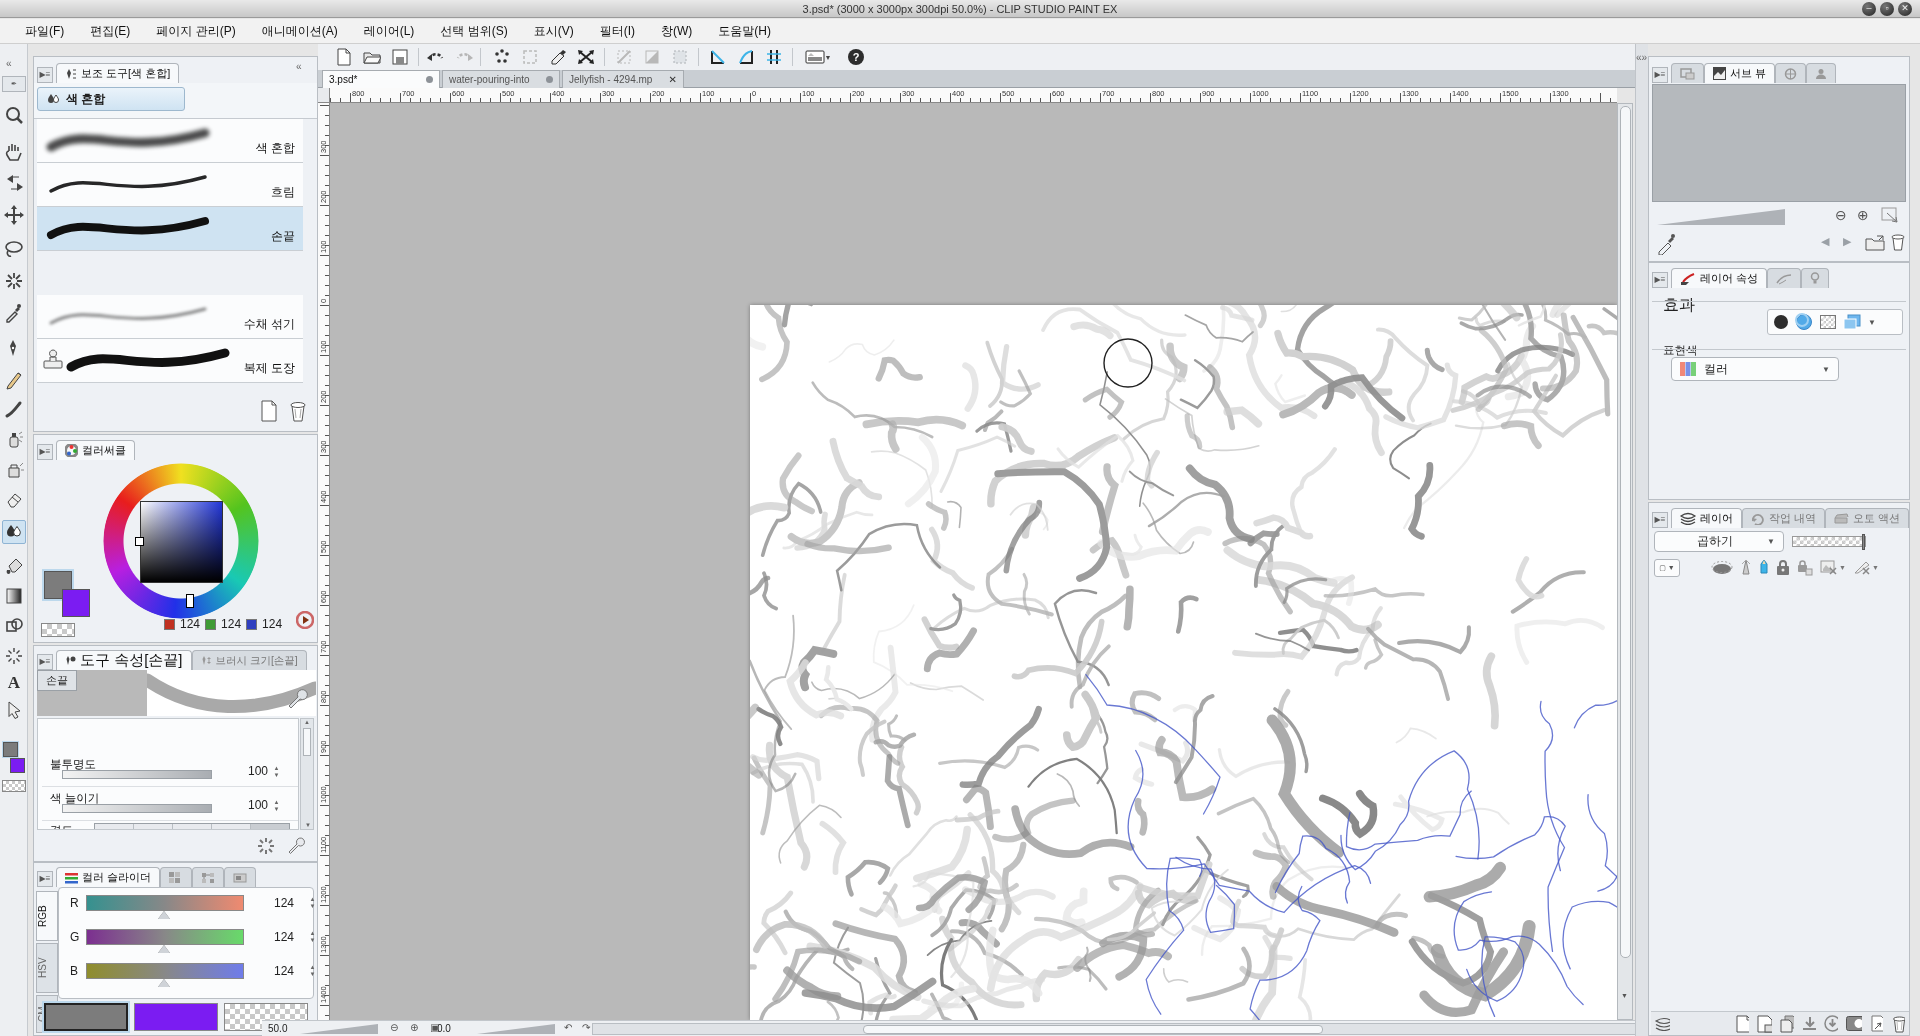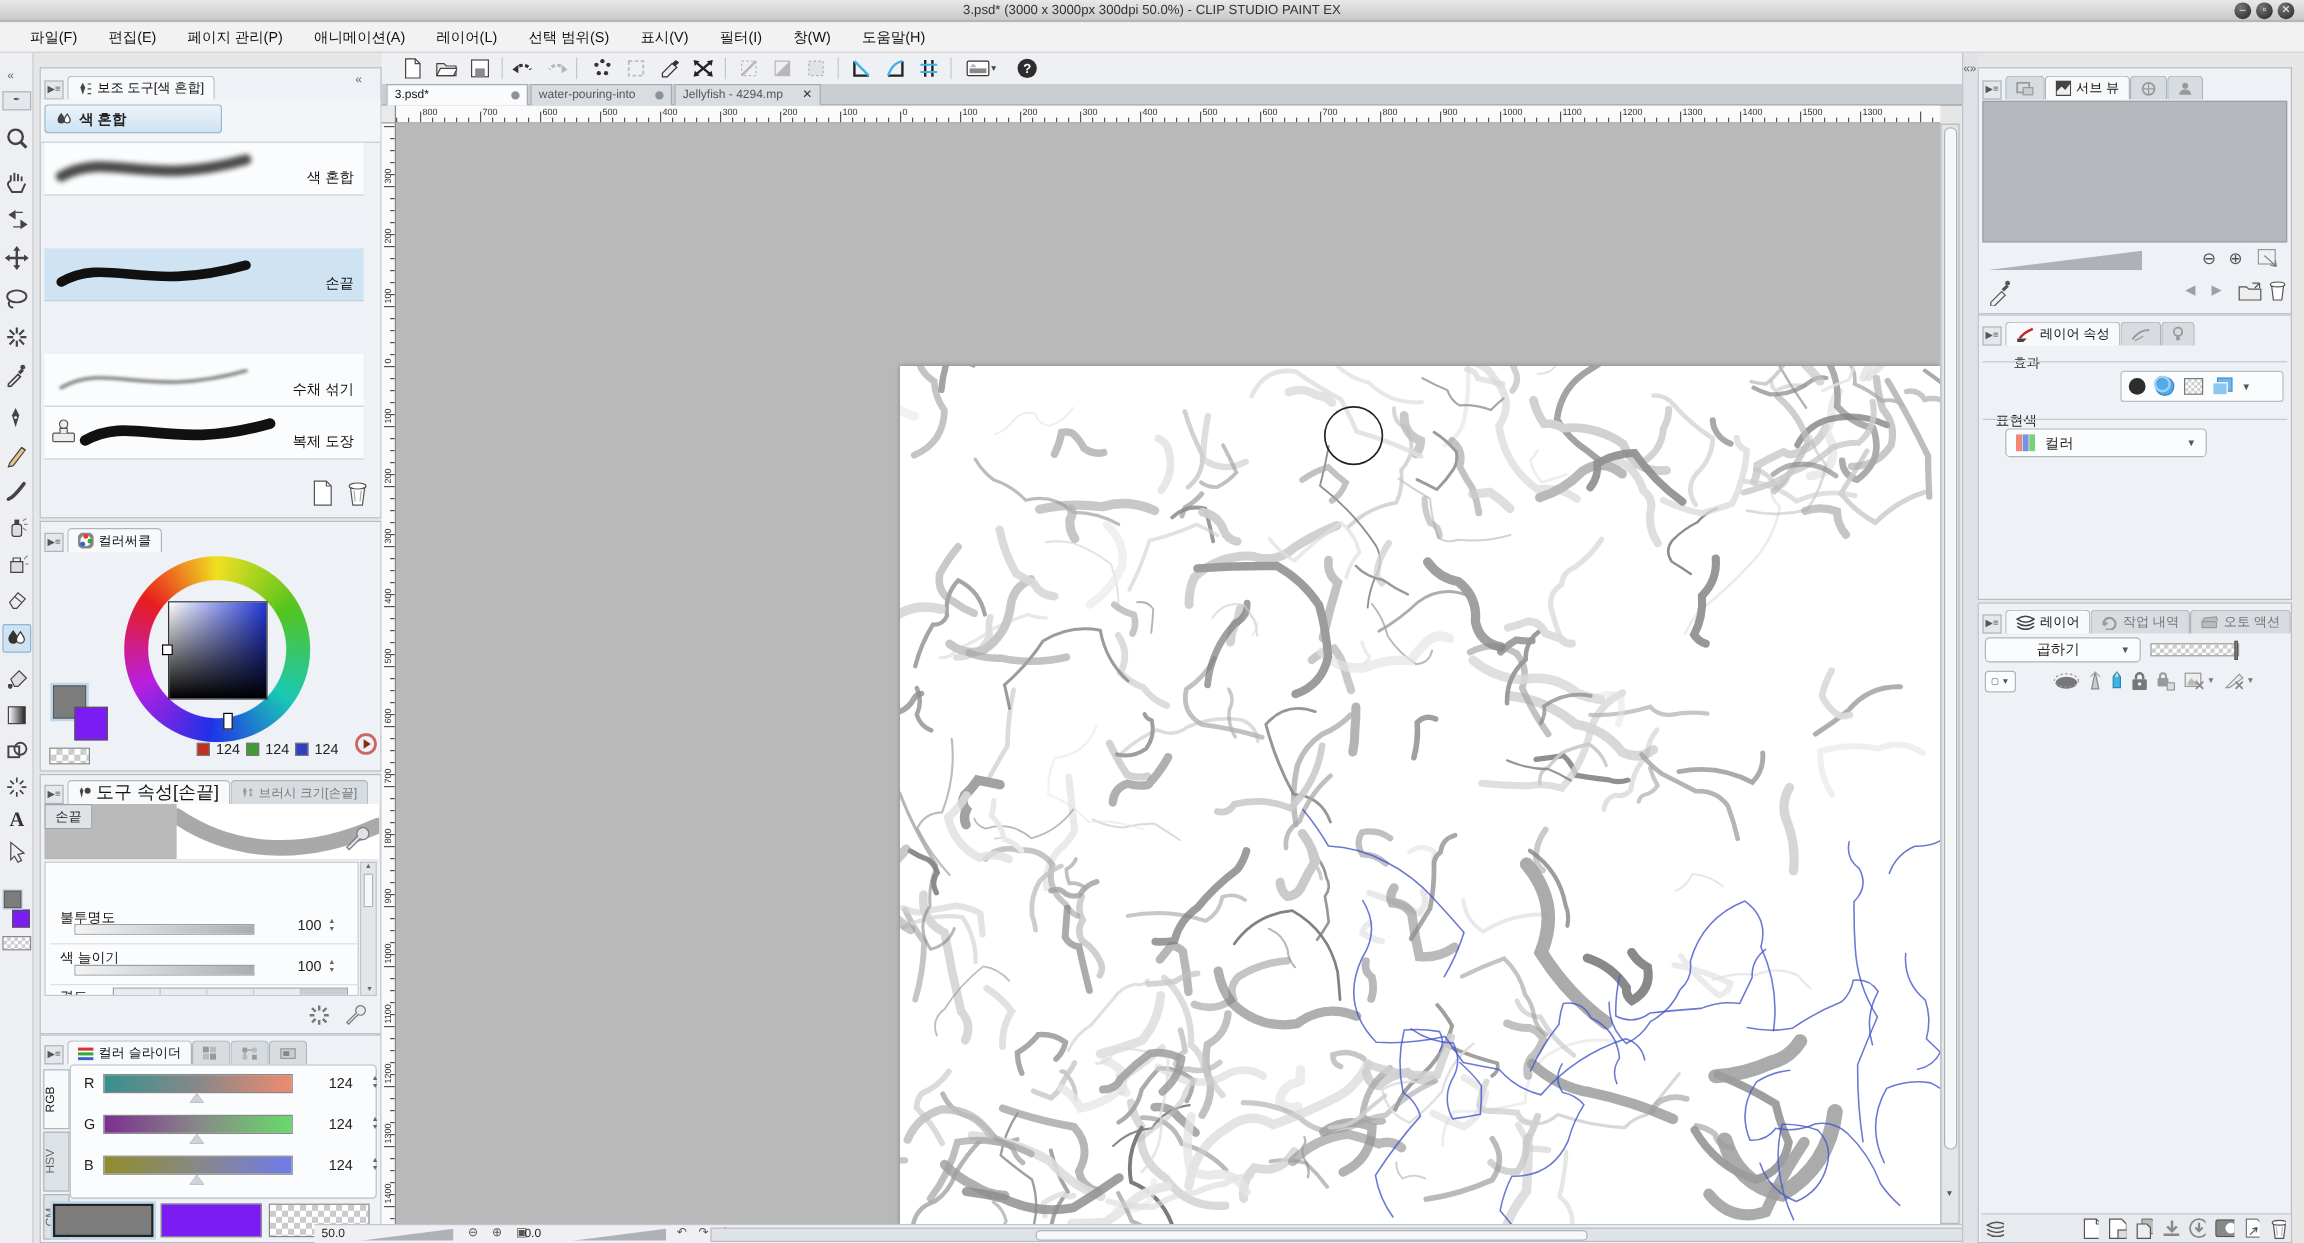--- a/index.html
+++ b/index.html
@@ -403,20 +403,26 @@
         </svg>
       <span>색 혼합</span>
     </div>
   </div>
   <div id="subtool-list-anchor" style="position:absolute;left:0;top:62px;width:283px;height:268px">
       <div class="listrow" style="top: 0px;">
         <svg width="170" height="34" style="position:absolute;left:8px;top:4px;filter:blur(2.2px);opacity:0.75">
           <path d="M6 24 C 45 2, 75 34, 160 10" fill="none" stroke="#111" stroke-width="9" stroke-linecap="round"></path>
         </svg>
         <span class="lbl">색 혼합</span>
+      </div>
+      <div class="listrow" style="top: 44px;">
+        <svg width="170" height="34" style="position:absolute;left:8px;top:4px;filter:blur(0.6px);opacity:0.9">
+          <path d="M6 24 C 45 2, 75 34, 160 10" fill="none" stroke="#111" stroke-width="3.5" stroke-linecap="round"></path>
+        </svg>
+        <span class="lbl">흐림</span>
       </div>
       <div class="listrow sel" style="top: 88px;">
         <svg width="170" height="34" style="position:absolute;left:8px;top:4px;opacity:1">
           <path d="M6 24 C 45 2, 75 34, 160 10" fill="none" stroke="#111" stroke-width="8" stroke-linecap="round"></path>
         </svg>
         <span class="lbl">손끝</span>
       </div>
       <div class="listrow" style="top: 220px;">
         <svg width="170" height="34" style="position:absolute;left:28px;top:4px;opacity:1">
           <path d="M6 24 C 45 2, 75 34, 160 10" fill="none" stroke="#111" stroke-width="9" stroke-linecap="round"></path>
@@ -1284,21 +1290,21 @@
           <path d="M3 11l4-2M7 9l3-2" stroke="#999"></path>
         </svg>
       </div>
     <div class="ptab">
         <svg class="ic" width="10" height="13">
           <circle cx="5" cy="4.5" r="3.5" fill="none" stroke="#999" stroke-width="1.5"></circle>
           <path d="M3.5 8.5h3v3h-3z" fill="#999"></path>
         </svg>
       </div>
   </div>
-  <div class="abs" style="left:29px;top:32px;font-size:11px">효과</div>
+  <div class="abs" style="left:14px;top:32px;font-size:16px">효과</div>
   <div class="abs" style="left:3px;top:38px;width:254px;height:1px;background:#c3c8cd"></div>
   <div class="abs effect-btns" style="left:118px;top:46px;width:136px;height:26px;background:#fbfcfd;border:1px solid #b9bec4;border-radius:3px;padding:0 6px">
     <span style="width:14px;height:14px;border-radius:50%;background:#2d2d2d"></span>
     <svg class="ic" width="18" height="18">
         <circle cx="9" cy="9" r="7.5" fill="#52aae8" stroke="#3a86c8"></circle>
         <circle cx="7" cy="7" r="6" fill="none" stroke="#9fd0f2" stroke-width="2"></circle>
       </svg>
     <span class="checker" style="width:16px;height:14px;border:1px solid #777;background-size:5px 5px;background-position:0 0,2.5px 2.5px"></span>
     <svg class="ic" width="18" height="16">
         <rect x="5" y="1" width="12" height="11" fill="#6db6ee" stroke="#4a90c8"></rect>

